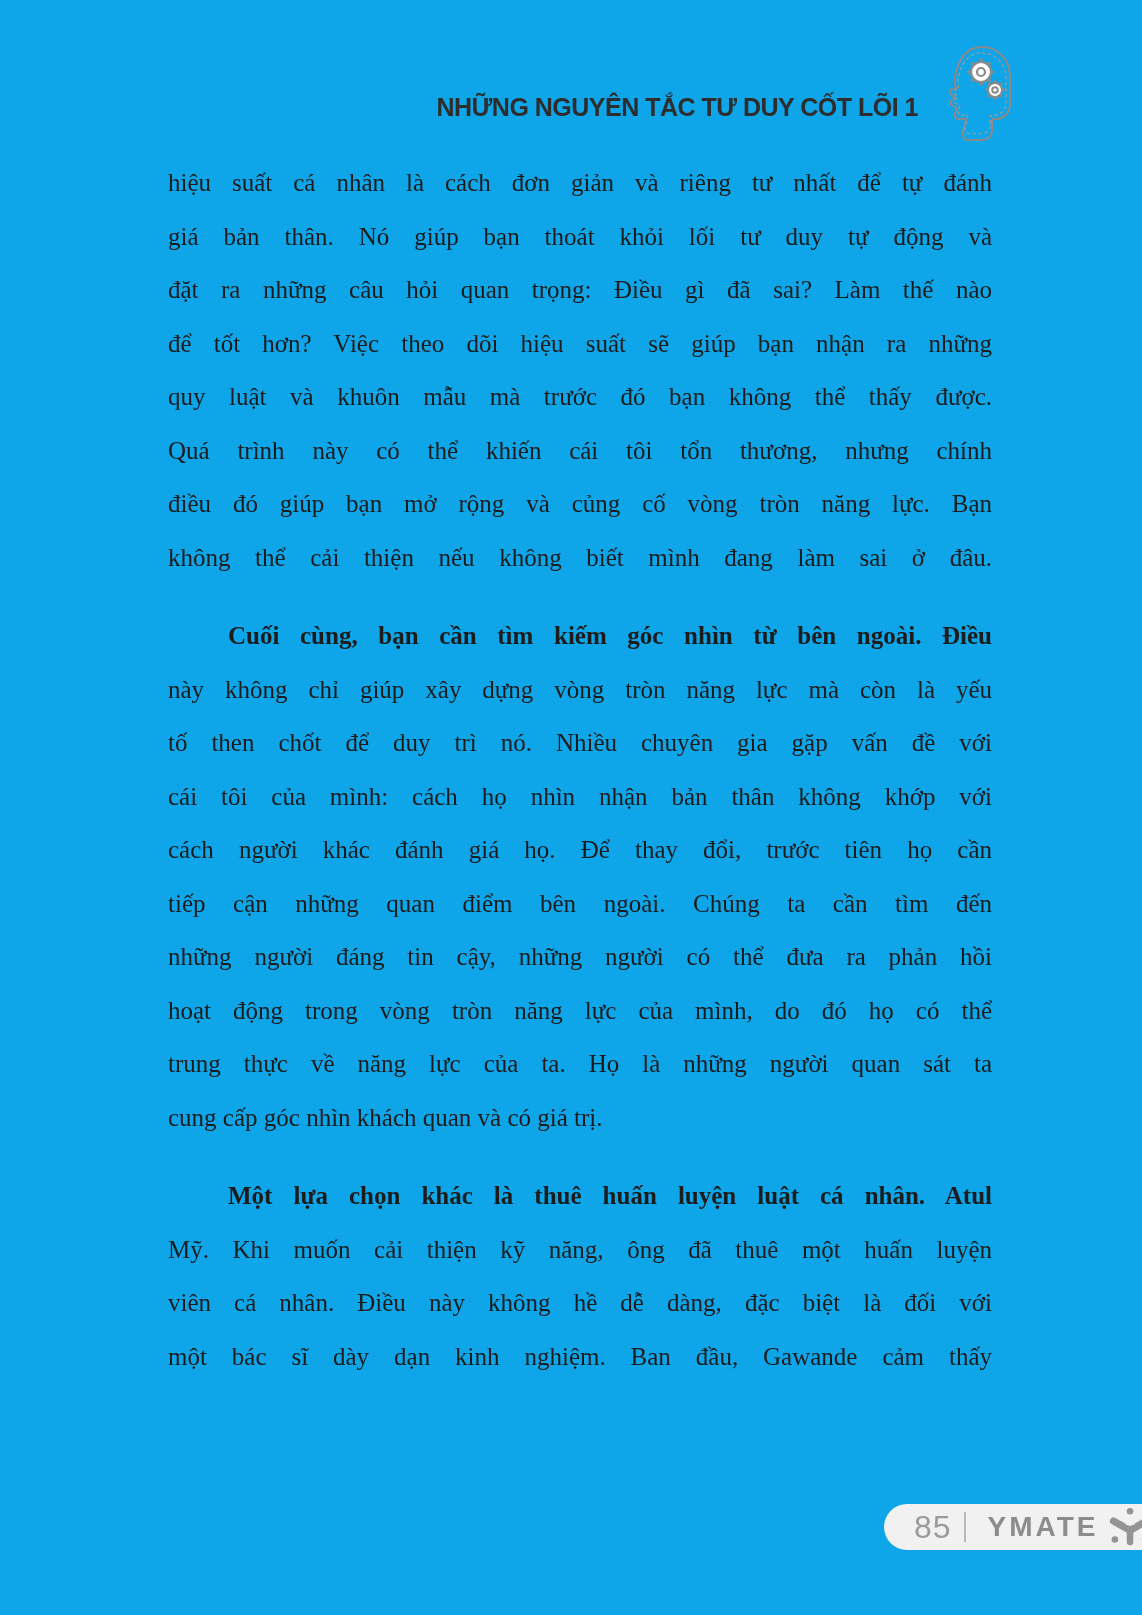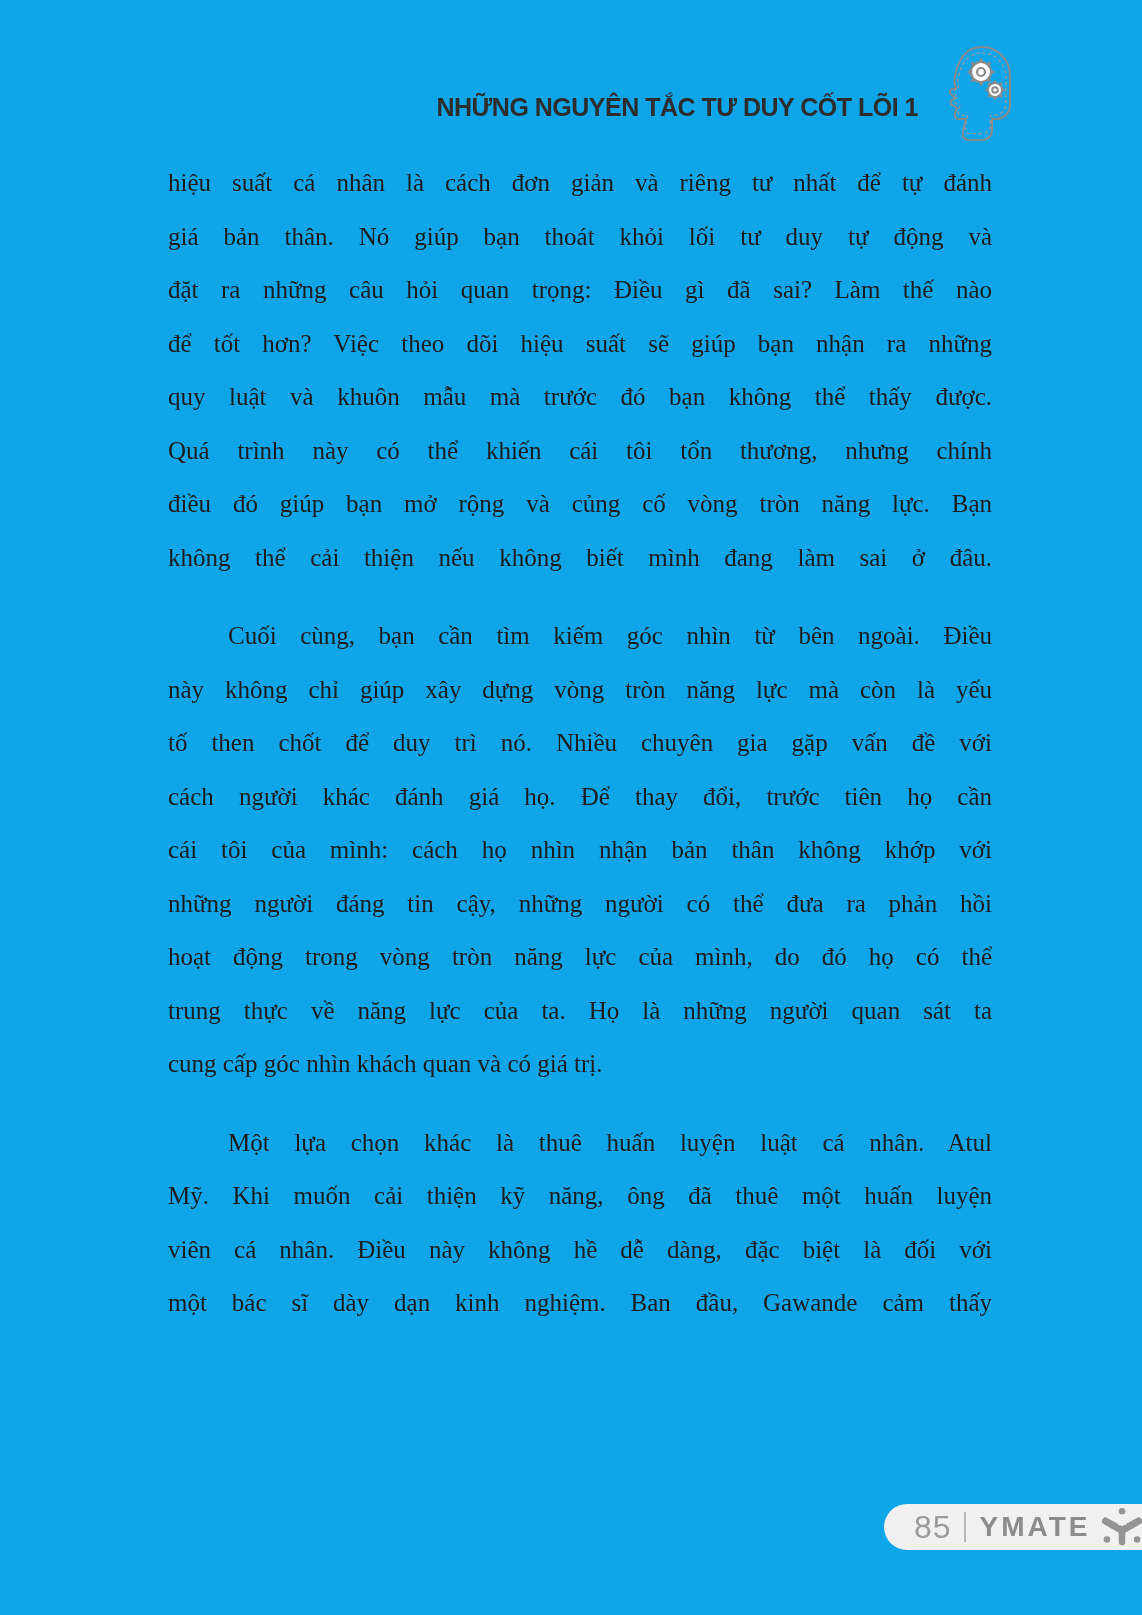--- a/index.html
+++ b/index.html
@@ -46,21 +46,21 @@
   .line {
     height: 53.5px;
     line-height: 53.5px;
     font-size: 25px;
     text-align: justify;
     text-align-last: justify;
     overflow: hidden;
     white-space: nowrap;
   }
   .line.last { text-align-last: left; }
-  .line.indent { text-indent: 60px; }
+  .line.indent { text-indent: 60px; font-weight: bold; }
 
   
   .footer-pill {
     position: absolute;
     top: 1504px;
     left: 884px;
     right: -26px;
     height: 46px;
     background: #f1f1f2;
     border-radius: 23px;
@@ -79,20 +79,21 @@
     width: 2px;
     height: 30px;
     background: #b9b9b9;
     margin: 0 14px 0 12px;
   }
   .footer-brand {
     font-size: 28px;
     font-weight: bold;
     color: #8c8c8c;
     letter-spacing: 3px;
+    margin-left: 8px;
   }
   .footer-logo { width: 42px; height: 42px; margin-left: 10px; }
 </style>
 </head>
 <body>
 
 <div id="page">
 
   <div class="header-title">NHỮNG NGUYÊN TẮC TƯ DUY CỐT LÕI 1</div>
 
@@ -149,22 +150,23 @@
       <div class="line">quy luật và khuôn mẫu mà trước đó bạn không thể thấy được.</div>
       <div class="line">Quá trình này có thể khiến cái tôi tổn thương, nhưng chính</div>
       <div class="line">điều đó giúp bạn mở rộng và củng cố vòng tròn năng lực. Bạn</div>
       <div class="line">không thể cải thiện nếu không biết mình đang làm sai ở đâu.</div>
     </div>
 
     <div class="para">
       <div class="line indent">Cuối cùng, bạn cần tìm kiếm góc nhìn từ bên ngoài. Điều</div>
       <div class="line">này không chỉ giúp xây dựng vòng tròn năng lực mà còn là yếu</div>
       <div class="line">tố then chốt để duy trì nó. Nhiều chuyên gia gặp vấn đề với</div>
+      <div class="line">cái tôi của mình: cách họ nhìn nhận bản thân không khớp với</div>
       <div class="line">cách người khác đánh giá họ. Để thay đổi, trước tiên họ cần</div>
-      <div class="line">cái tôi của mình: cách họ nhìn nhận bản thân không khớp với</div>
+      <div class="line">tiếp cận những quan điểm bên ngoài. Chúng ta cần tìm đến</div>
       <div class="line">những người đáng tin cậy, những người có thể đưa ra phản hồi</div>
       <div class="line">hoạt động trong vòng tròn năng lực của mình, do đó họ có thể</div>
       <div class="line">trung thực về năng lực của ta. Họ là những người quan sát ta</div>
       <div class="line last">cung cấp góc nhìn khách quan và có giá trị.</div>
     </div>
 
     <div class="para">
       <div class="line indent">Một lựa chọn khác là thuê huấn luyện luật cá nhân. Atul</div>
       <div class="line">Mỹ. Khi muốn cải thiện kỹ năng, ông đã thuê một huấn luyện</div>
       <div class="line">viên cá nhân. Điều này không hề dễ dàng, đặc biệt là đối với</div>

